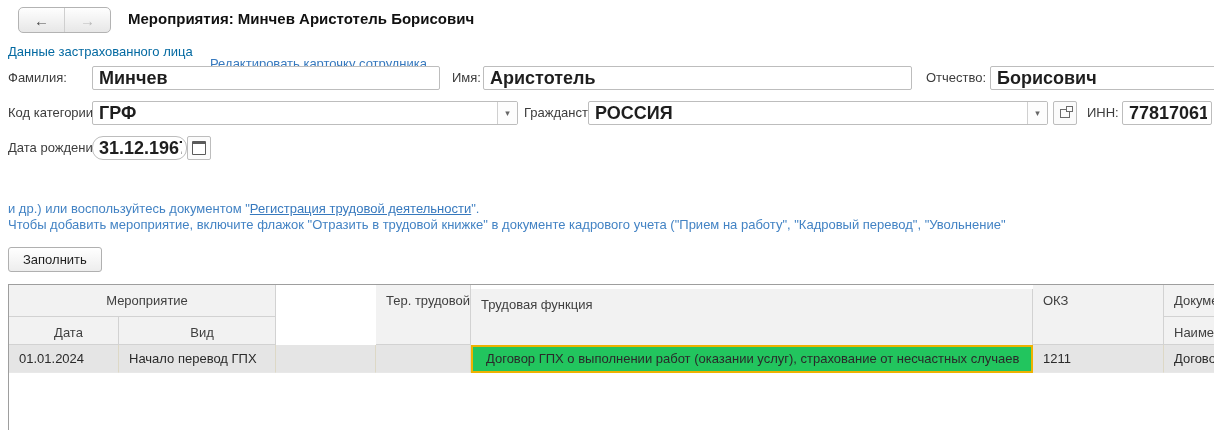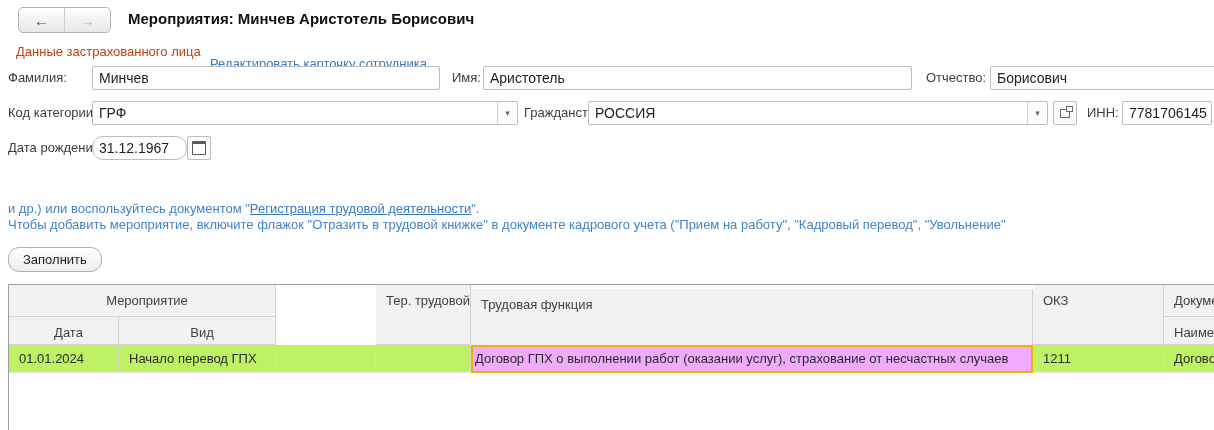--- a/index.html
+++ b/index.html
@@ -8,56 +8,56 @@
 
   
   .navgrp{position:absolute;left:18px;top:7px;display:flex;border:1px solid #b3b3b3;
           border-radius:5px;overflow:hidden;background:linear-gradient(#fefefe,#e7e7e7);}
   .navbtn{width:45px;height:24px;display:flex;align-items:center;justify-content:center;
           font-size:15px;font-weight:bold;cursor:pointer;}
   .navbtn.back{color:#4a4a4a;}
   .navbtn.fwd{color:#b9b9b9;border-left:1px solid #cfcfcf;}
   .title{position:absolute;left:128px;top:10px;font-size:15px;font-weight:700;color:#111;white-space:nowrap;}
 
-  .subhdr{position:absolute;left:16px;top:44px;color:#c2410c;white-space:nowrap;}
+  .subhdr{position:absolute;left:8px;top:44px;color:#0369a1;white-space:nowrap;}
   a.link{color:#3779be;text-decoration:underline;cursor:pointer;white-space:nowrap;}
   .editlink{position:absolute;left:210px;top:56px;}
 
   .lbl{position:absolute;height:24px;line-height:24px;color:#3c3c3c;white-space:nowrap;}
   .box{position:absolute;height:24px;box-sizing:border-box;border:1px solid #bdbdbd;
        border-radius:2px;background:#fff;display:flex;align-items:center;overflow:hidden;}
   .tinput{border:none;outline:none;background:transparent;flex:1;min-width:0;
-          font-family:"Liberation Sans",sans-serif;font-size:14px;color:#1e1e1e;padding:0 4px 0 6px;height:32px;}
+          font-family:"Liberation Sans",sans-serif;font-size:18px;color:#1e1e1e;padding:0 4px 0 6px;height:32px;font-weight:bold;}
   .ddbtn{width:19px;align-self:stretch;border-left:1px solid #d0d0d0;display:flex;
          align-items:center;justify-content:center;color:#666;font-size:9px;cursor:pointer;background:#fdfdfd;}
   .sqbtn{position:absolute;height:24px;box-sizing:border-box;border:1px solid #bdbdbd;border-radius:2px;
          background:#fbfbfb;display:flex;align-items:center;justify-content:center;cursor:pointer;}
   .cal-glyph{width:12px;height:10px;border:1px solid #5a5a5a;border-top:3px solid #5a5a5a;border-radius:1px;background:#fff;}
   .open-glyph{position:relative;width:8px;height:7px;border:1px solid #6a6a6a;background:#fbfbfb;}
   .open-glyph::after{content:"";position:absolute;width:5px;height:4px;border:1px solid #6a6a6a;
          background:#fbfbfb;top:-4px;right:-4px;}
 
   .notice{position:absolute;left:8px;top:201px;width:1200px;color:#4383c4;line-height:16px;white-space:nowrap;}
 
   .fillbtn{position:absolute;left:8px;top:247px;height:25px;padding:0 14px;
-           border:1px solid #b0b0b0;border-radius:11px;background:linear-gradient(#ffffff,#ededed);
+           border:1px solid #b0b0b0;border-radius:3px;background:linear-gradient(#ffffff,#ededed);
            font-family:"Liberation Sans",sans-serif;font-size:13px;color:#1e1e1e;cursor:pointer;}
 
   
   #grid{position:absolute;left:8px;top:284px;width:1206px;height:146px;
         border-left:1px solid #9e9e9e;border-top:1px solid #9e9e9e;overflow:hidden;background:#fff;}
   .hc{position:absolute;box-sizing:border-box;background:#f2f2f2;color:#404040;
       border-right:1px solid #d2d2d2;border-bottom:1px solid #d2d2d2;
       padding-left:10px;white-space:nowrap;overflow:hidden;}
   .hc.c1{line-height:31px;text-align:center;}          
   .hc.top{padding-top:8px;}          
-  .dc{position:absolute;box-sizing:border-box;background:#bef264;color:#2a2a2a;
+  .dc{position:absolute;box-sizing:border-box;background:#e5e5e5;color:#2a2a2a;
       border-right:1px solid #ddd8c6;border-bottom:1px solid #e8e8e8;
       line-height:27px;padding-left:10px;white-space:nowrap;overflow:hidden;cursor:pointer;}
-  .dc.sel{border:2px solid #eeb200;background:#f0abfc;line-height:24px;padding-left:2px;z-index:2;}
+  .dc.sel{border:2px solid #eeb200;background:#22c55e;line-height:24px;padding-left:13px;z-index:2;}
 </style>
 </head>
 <body>
 
 <div id="app">
 
   <div class="navgrp">
     <div class="navbtn back">
       <span>←</span>
     </div>

